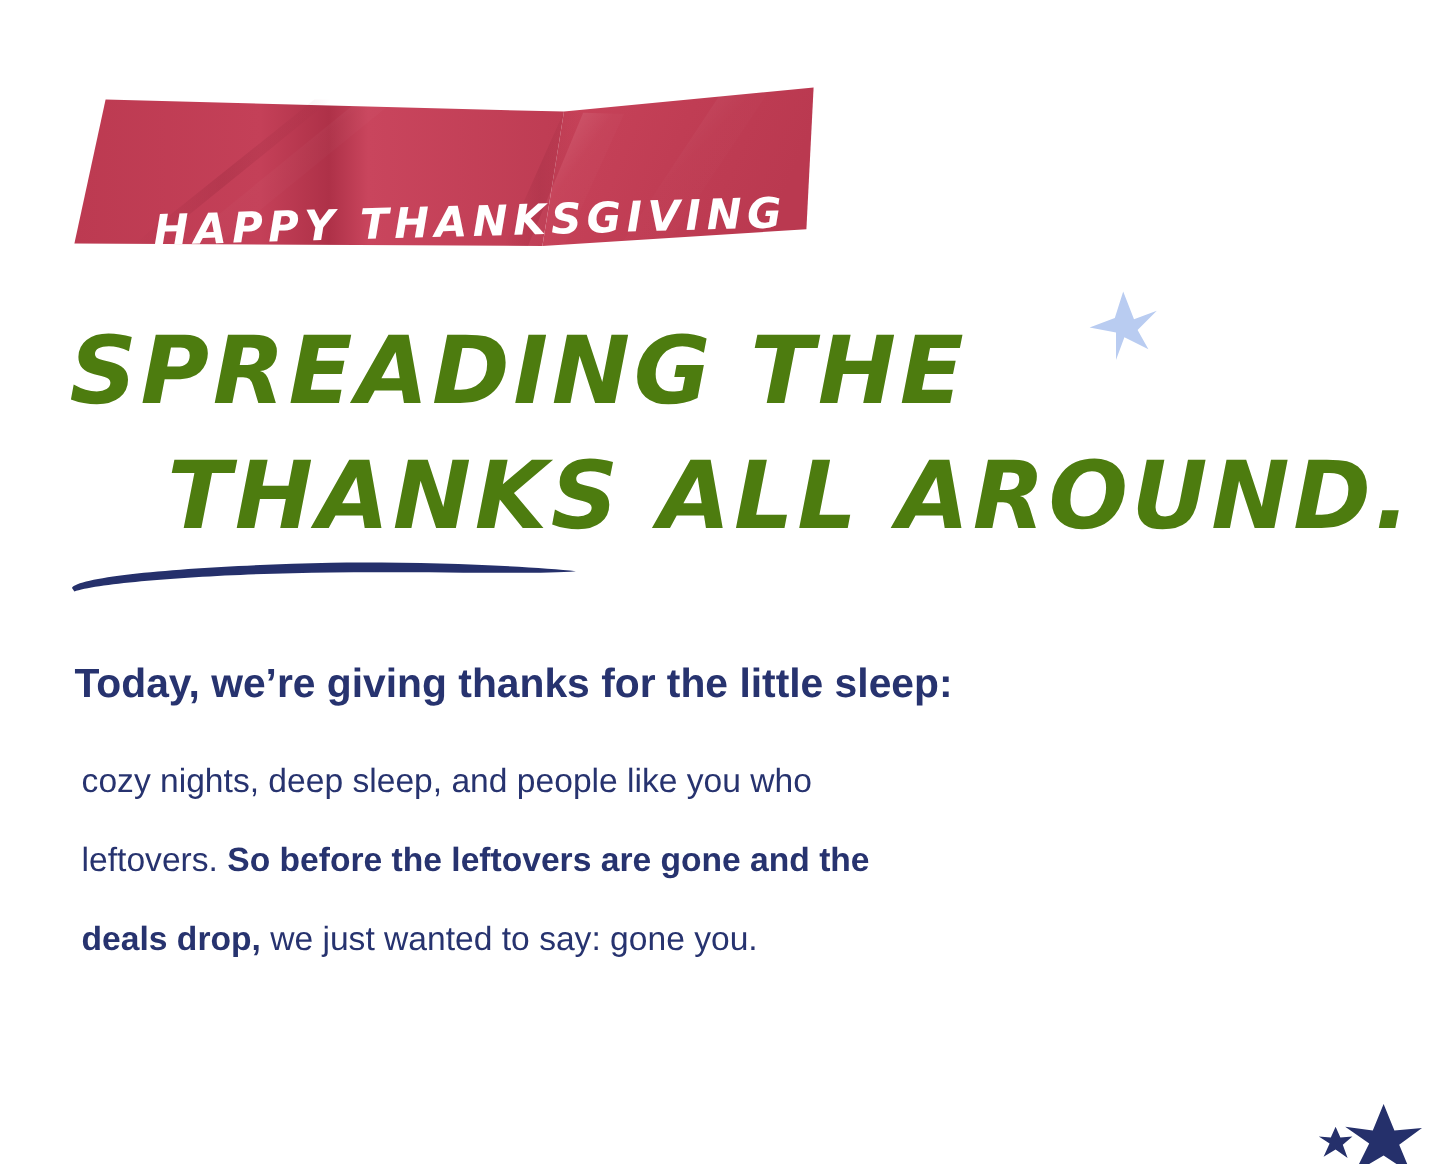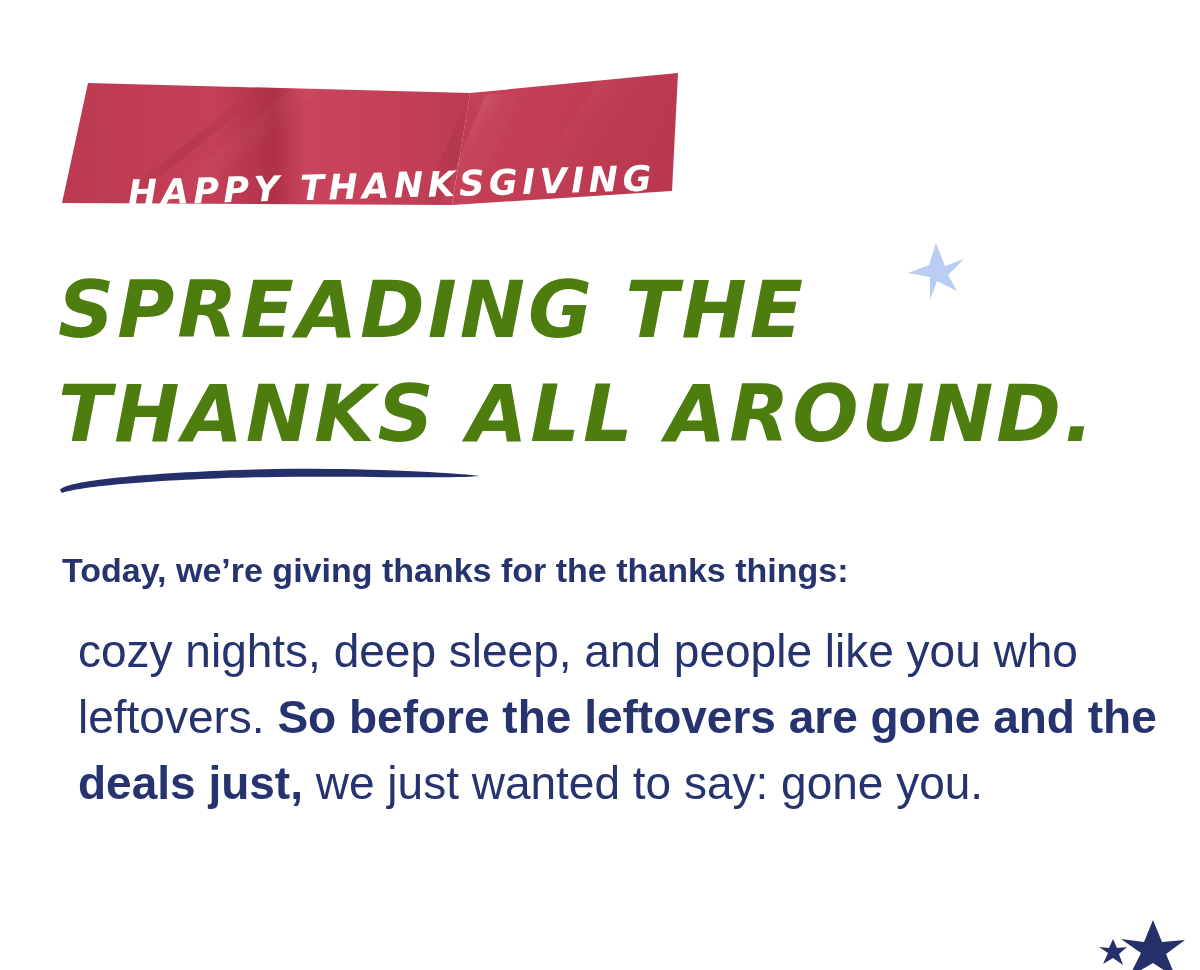--- a/index.html
+++ b/index.html
@@ -64,20 +64,21 @@
     font-style: italic;
     color: #4d7c0f;
     font-size: 78px;
     line-height: 104px;
     letter-spacing: 3px;
     white-space: nowrap;
     text-transform: uppercase;
   }
   .headline-line-2 {
     position: relative;
+    text-align: right;
   }
   .underline-svg {
     position: absolute;
     left: 56px;
     top: 463px;
     width: 430px;
     height: 34px;
   }
 
   
@@ -113,24 +114,24 @@
     font-family: "Liberation Sans Narrow", "Liberation Sans", sans-serif;
   }
   .lede {
     font-size: 34px;
     font-weight: 700;
     line-height: 44px;
     margin: 0 0 26px 0;
     white-space: nowrap;
   }
   .para {
-    font-size: 46px;
+    font-size: 28px;
     font-weight: 400;
     line-height: 66px;
-    margin: 16px;
+    margin: 6px;
   }
   .para b {
     font-weight: 700;
   }
   .para .ln {
     display: block;
     white-space: nowrap;
   }
 </style>
 </head>
@@ -196,21 +197,21 @@
 
   <svg class="star star-bottom-big" viewBox="0 0 68 62" xmlns="http://www.w3.org/2000/svg">
     <path d="M 34,2 L 43,24 L 66,22 L 47,36 L 57,60 L 34,45 L 10,59 L 22,35 L 2,21 L 25,24 Z" fill="#25306B"></path>
   </svg>
 
   <svg class="star star-bottom-small" viewBox="0 0 30 28" xmlns="http://www.w3.org/2000/svg">
     <path d="M 15,1 L 19,10 L 29,9 L 21,16 L 25,27 L 15,20 L 5,26 L 10,15 L 1,9 L 11,10 Z" fill="#25306B"></path>
   </svg>
 
   <div class="body-copy">
-    <p class="lede">Today, we’re giving thanks for the thanks things:</p>
+    <p class="lede">Today, we’re giving thanks for the little sleep:</p>
     <p class="para" id="body-paragraph">
         <span class="ln"><span>cozy nights, deep sleep, and people like you who</span></span>
         <span class="ln"><span>leftovers. </span><b>So before the leftovers are gone and the</b></span>
-        <span class="ln"><b>deals just,</b><span> we just wanted to say: gone you.</span></span>
+        <span class="ln"><b>deals drop,</b><span> we just wanted to say: gone you.</span></span>
       </p>
   </div>
 
 </div>
 
 </body></html>

